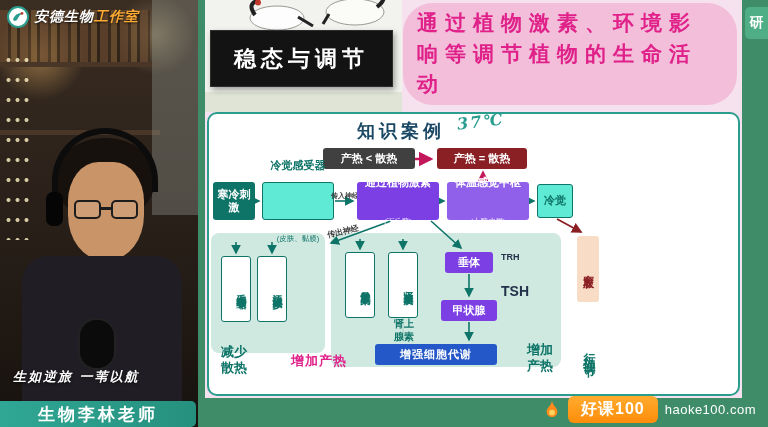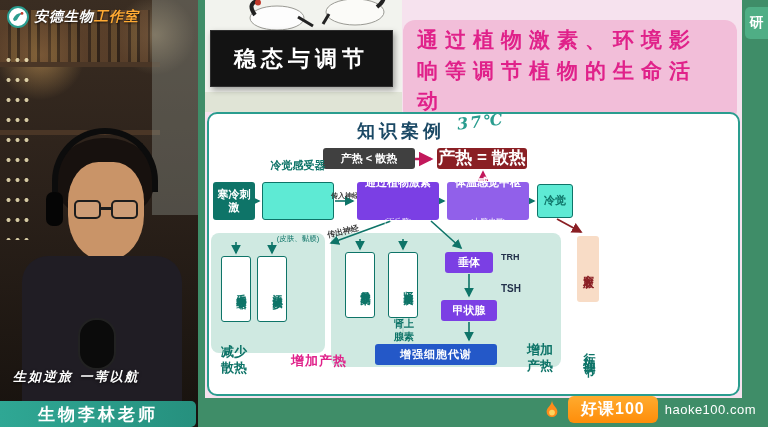--- a/index.html
+++ b/index.html
@@ -34,36 +34,36 @@
   .logo-txt{font-style:italic;font-weight:bold;font-size:14px;letter-spacing:1px;text-shadow:0 1px 2px rgba(0,0,0,.7);}
   .logo-a{color:#ffffff;} .logo-b{color:#ffaa33;}
   .motto{position:absolute;left:13px;top:368px;color:#fff;font:italic bold 13px "DejaVu Serif","Liberation Serif",serif;letter-spacing:2px;text-shadow:0 1px 3px rgba(0,0,0,.7);z-index:6;}
   .teacher-banner{position:absolute;left:0;top:401px;width:196px;height:26px;background:linear-gradient(90deg,#2fa794,#26907e);color:#fff;font-weight:bold;font-size:17px;letter-spacing:3px;display:flex;align-items:center;justify-content:center;border-radius:0 5px 5px 0;z-index:6;}
 
   
   .slide{position:absolute;left:205px;top:0;width:537px;height:398px;background:#f6e2ee;}
   .photo{position:absolute;left:0;top:0;width:197px;height:112px;background:#f2f3ee;overflow:hidden;}
   .black-title{position:absolute;left:5px;top:30px;width:183px;height:57px;background:#131313;border:1px solid #2e2e2e;color:#fff;
     font-size:22px;font-weight:bold;letter-spacing:5px;display:flex;align-items:center;justify-content:center;box-shadow:2px 3px 6px rgba(0,0,0,.35);}
-  .pink-note{position:absolute;left:198px;top:20px;width:334px;height:102px;background:#f2bed9;border-radius:12px;
+  .pink-note{position:absolute;left:198px;top:3px;width:334px;height:102px;background:#f2bed9;border-radius:30px;
     display:flex;align-items:center;justify-content:center;padding:4px 14px;}
   .pink-note span{color:#e0218a;font-size:21px;font-weight:bold;letter-spacing:7px;line-height:1.45;}
   .case-card{position:absolute;left:2px;top:112px;width:533px;height:284px;background:#fff;border:2px solid #2a9d8f;border-radius:10px;}
   .case-title{position:absolute;left:152px;top:119px;font-size:18px;font-weight:bold;letter-spacing:4px;color:#1b4965;}
   .temp-note{position:absolute;left:252px;top:112px;color:#2a9d8f;font:italic bold 16px "DejaVu Serif","Liberation Serif",serif;transform:rotate(-7deg);letter-spacing:2px;}
 
   .panel{position:absolute;background:#cfe9e1;border-radius:8px;}
   .node{position:absolute;display:flex;flex-direction:column;align-items:center;justify-content:center;text-align:center;font-weight:bold;border-radius:3px;line-height:1.2;}
   .node .sub{font-weight:normal;font-size:7.5px;line-height:1.1;margin-top:29px;}
   .teal-solid{background:#0e7468;color:#fff;font-size:11px;}
   .outline{background:#5eead4;border:1.5px solid #0e7468;color:#0e7468;font-size:11px;gap:34px;}
   .purple{background:#7b3fe4;color:#fff;font-size:11px;}
   .purple2{background:#9160ea;color:#fff;font-size:11px;}
   .redbox{background:#404040;color:#fff;font-size:11px;margin-left:15px;}
-  .maroonbox{background:#8a1f24;color:#fff;font-size:17px;}
+  .maroonbox{background:#8a1f24;color:#fff;font-size:11px;}
   .bluebox{background:#2458c8;color:#fff;font-size:11px;}
   .vwrap{position:absolute;background:#fff;border:1.5px solid #0e7468;color:#0e7468;font-weight:bold;font-size:10px;
     writing-mode:vertical-rl;line-height:13px;letter-spacing:1px;padding:11px 2px;text-align:center;border-radius:3px;}
   .vone{position:absolute;writing-mode:vertical-rl;display:flex;align-items:center;justify-content:center;font-weight:bold;border-radius:3px;}
   .lbl{position:absolute;font-weight:bold;color:#3a3a3a;}
   .tealtxt{position:absolute;color:#0e7468;font-weight:bold;font-size:13px;line-height:1.25;text-align:center;}
   .arrows{position:absolute;left:0;top:0;pointer-events:none;}
 
   
   .side-tab{position:absolute;left:745px;top:7px;width:23px;height:32px;background:#4fae85;color:#fff;font-size:14px;font-weight:bold;
@@ -198,21 +198,21 @@
 
   <div class="vone" style="left:372px;top:236px;width:22px;height:66px;background:#f8dcc6;color:#8a1f24;font-size:11px;letter-spacing:2px;">穿衣服</div>
 
   <div class="vwrap" style="left:16px;top:256px;width:30px;height:66px;">毛细血管收缩</div>
   <div class="vwrap" style="left:52px;top:256px;width:30px;height:66px;">汗腺分泌减少</div>
   <div class="vwrap" style="left:140px;top:252px;width:30px;height:66px;">骨骼肌战栗</div>
   <div class="vwrap" style="left:183px;top:252px;width:30px;height:66px;">肾上腺髓质</div>
 
   <div class="node purple" style="left:240px;top:252px;width:48px;height:21px;">垂体</div>
   <div class="lbl" style="left:296px;top:252px;font-size:9px;color:#22304a;">TRH</div>
-  <div class="lbl" style="left:296px;top:283px;font-size:10px;color:#22304a;">TSH</div>
+  <div class="lbl" style="left:296px;top:283px;font-size:14px;color:#22304a;">TSH</div>
   <div class="node purple" style="left:236px;top:300px;width:56px;height:21px;">甲状腺</div>
 
   <div class="tealtxt" style="left:186px;top:318px;width:26px;font-size:10px;background:rgba(207,233,225,.85);">肾上腺素</div>
 
   <div class="node bluebox" style="left:170px;top:344px;width:122px;height:21px;letter-spacing:1px;">增强细胞代谢</div>
 
   <div class="tealtxt" style="left:12px;top:344px;width:34px;">减少散热</div>
   <div class="lbl" style="left:86px;top:352px;font-size:13px;color:#e0218a;letter-spacing:1px;">增加产热</div>
   <div class="tealtxt" style="left:318px;top:342px;width:34px;">增加产热</div>
 

